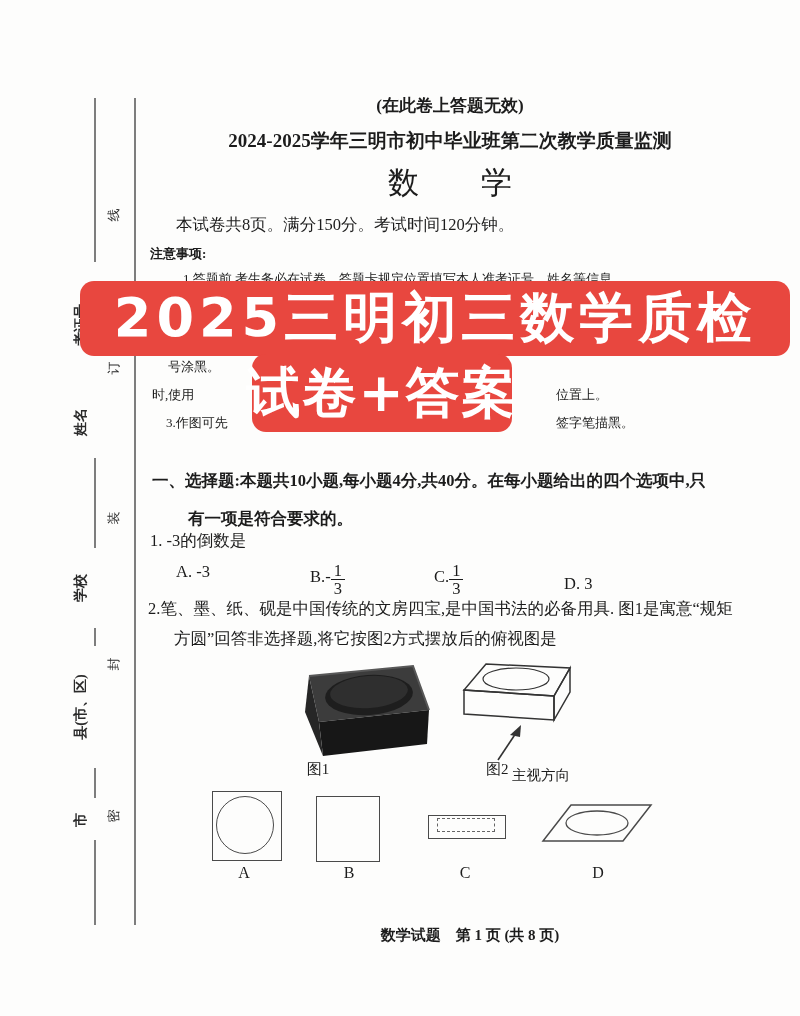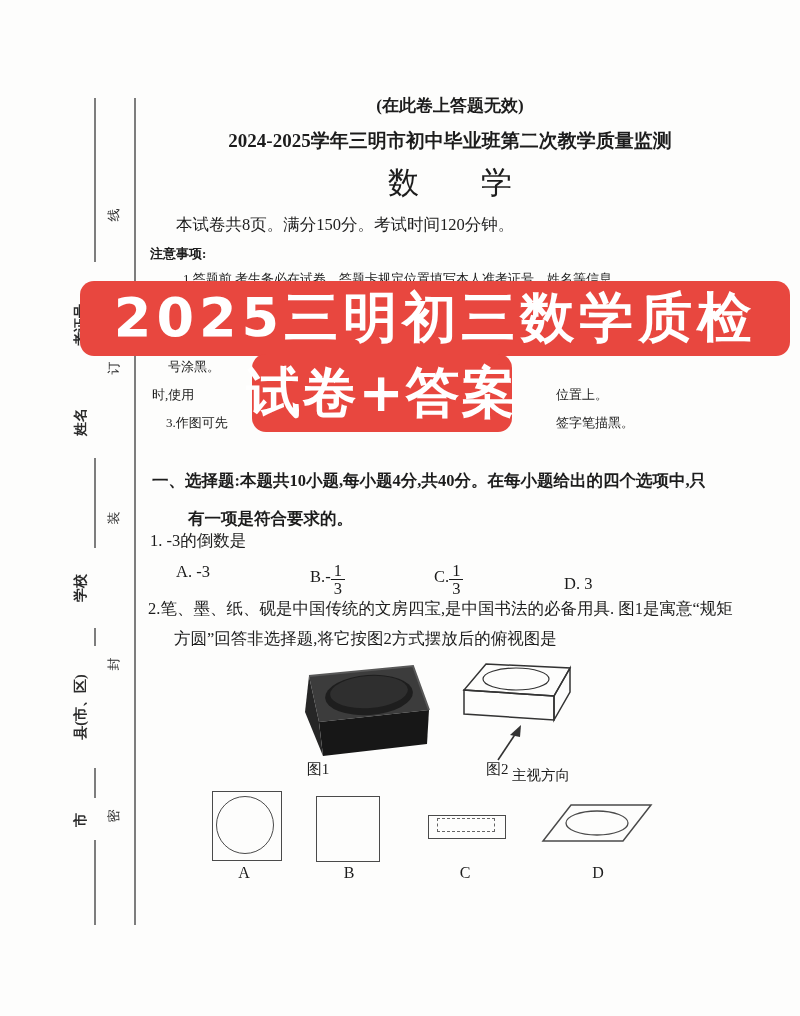--- a/index.html
+++ b/index.html
@@ -126,14 +126,15 @@
   <svg class="abs" style="left:541px; top:803px;" width="112" height="40" viewBox="0 0 112 40">
     <polygon points="30,2 110,2 82,38 2,38" fill="none" stroke="#4a4a4a" stroke-width="1.5"></polygon>
     <ellipse cx="56" cy="20" rx="31" ry="12" fill="none" stroke="#4a4a4a" stroke-width="1.3"></ellipse>
   </svg>
 
   <div class="opt-letter" style="left:244px; top:864px;">A</div>
   <div class="opt-letter" style="left:349px; top:864px;">B</div>
   <div class="opt-letter" style="left:465px; top:864px;">C</div>
   <div class="opt-letter" style="left:598px; top:864px;">D</div>
 
+  <div class="abs" style="left:140px; top:926px; width:660px; text-align:center; font-size:15px; font-weight:700;">数学试题　第 1 页 (共 8 页)</div>
 
 </div>
 
 </body></html>

